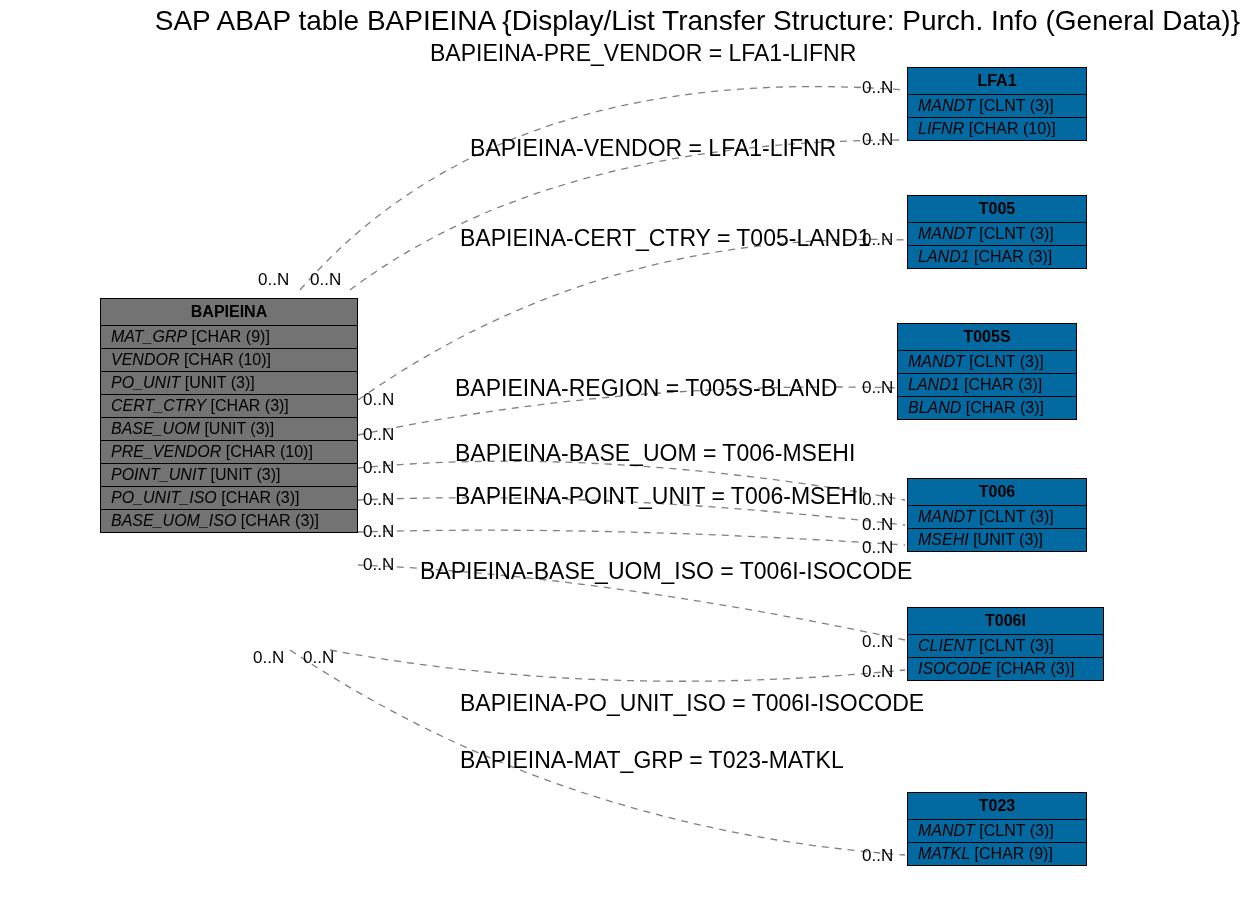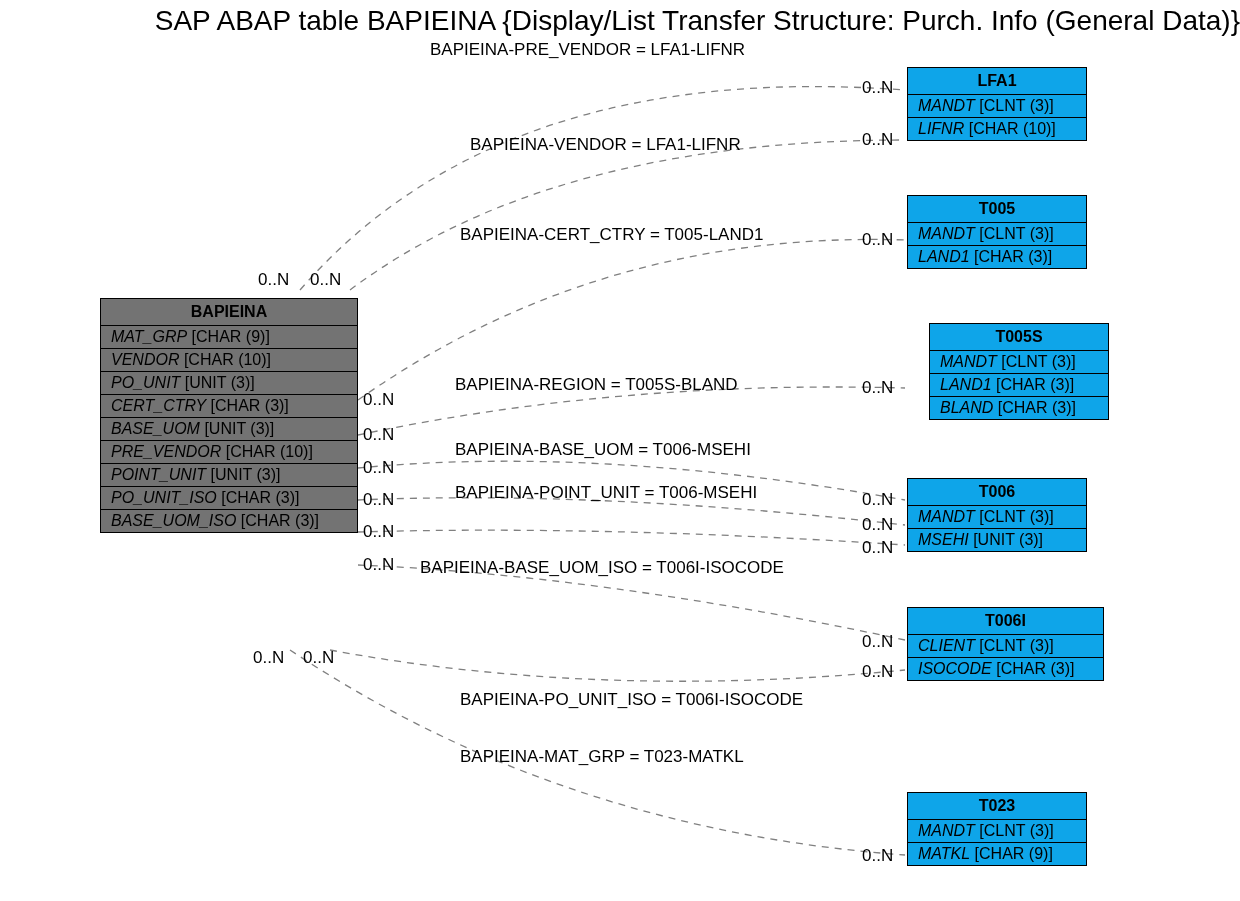--- a/index.html
+++ b/index.html
@@ -6,22 +6,22 @@
 #stage{position:relative;width:1240px;height:901px;margin:0 auto}
 svg{position:absolute;left:0;top:0;width:1240px;height:901px;pointer-events:none}
 .title{position:absolute;left:0;top:5px;width:1240px;text-align:right;font-size:28px}
 .entity{position:absolute;border:1px solid #000}
 .entity .hdr{font-weight:bold;text-align:center;padding:4px 10px;border-bottom:1px solid #000}
 .entity .row{padding:2px 10px;border-bottom:1px solid #000;white-space:nowrap}
 .entity .row:last-child{border-bottom:none}
 .entity .fn{font-style:italic}
 .entity .ul{}
 .main{background:#737373}
-.ref{background:#0ea5e9}
-.lbl{position:absolute;font-size:17px;white-space:nowrap}
+.ref{background:#0369a1}
+.lbl{position:absolute;font-size:23px;white-space:nowrap}
 .card{position:absolute;font-size:17px;white-space:nowrap}
 </style>
 </head>
 <body>
 
 <div id="stage">
 
 <svg>
   <g stroke="#808080" stroke-width="1.3" stroke-dasharray="7 6" fill="none">
     <path d="M300 290 Q500 60 905 90"></path>
@@ -57,21 +57,21 @@
   <div class="row"><span class="fn ul">MANDT</span> <span>[CLNT (3)]</span></div>
   <div class="row"><span class="fn ul">LIFNR</span> <span>[CHAR (10)]</span></div>
 </div>
 
 <div class="entity ref" style="left:907px;top:195px;width:178px">
   <div class="hdr">T005</div>
   <div class="row"><span class="fn ul">MANDT</span> <span>[CLNT (3)]</span></div>
   <div class="row"><span class="fn ul">LAND1</span> <span>[CHAR (3)]</span></div>
 </div>
 
-<div class="entity ref" style="left:929px;top:323px;width:178px">
+<div class="entity ref" style="left:897px;top:323px;width:178px">
   <div class="hdr">T005S</div>
   <div class="row"><span class="fn ul">MANDT</span> <span>[CLNT (3)]</span></div>
   <div class="row"><span class="fn ul">LAND1</span> <span>[CHAR (3)]</span></div>
   <div class="row"><span class="fn">BLAND</span> <span>[CHAR (3)]</span></div>
 </div>
 
 <div class="entity ref" style="left:907px;top:478px;width:178px">
   <div class="hdr">T006</div>
   <div class="row"><span class="fn ul">MANDT</span> <span>[CLNT (3)]</span></div>
   <div class="row"><span class="fn ul">MSEHI</span> <span>[UNIT (3)]</span></div>

